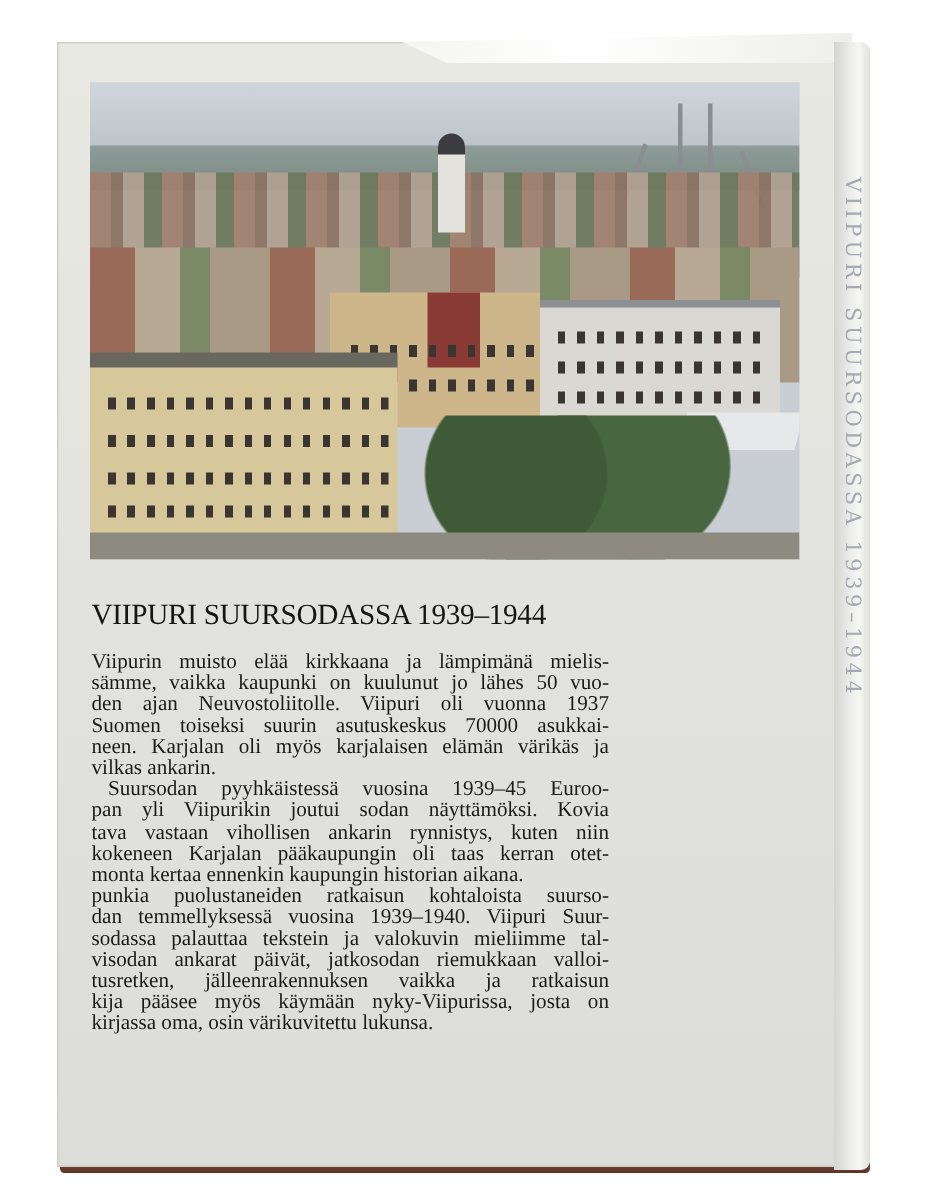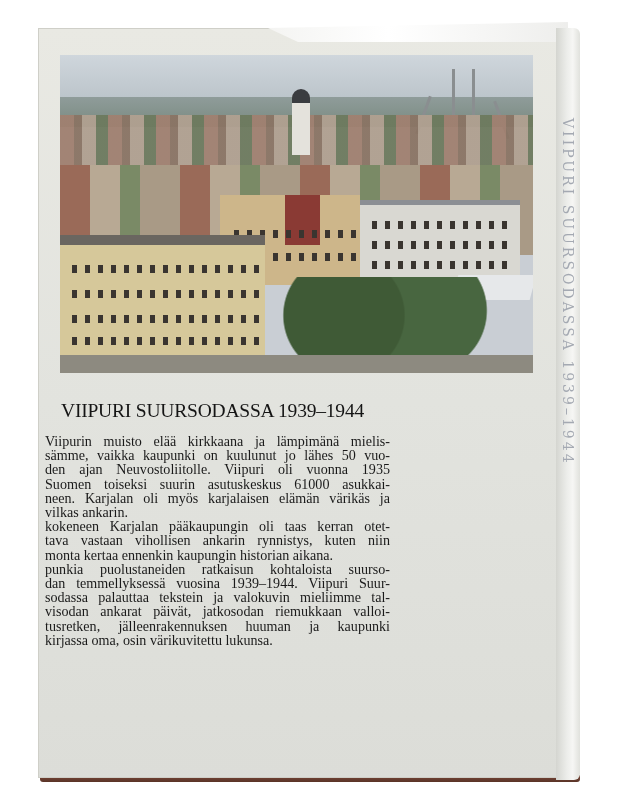--- a/index.html
+++ b/index.html
@@ -67,21 +67,21 @@
                   radial-gradient(circle at 65% 35%, #486640 0 38%, transparent 39%),
                   radial-gradient(circle at 50% 70%, #2f4a2c 0 45%, transparent 46%); }
     .road { position: absolute; left: 0; top: 300px; width: 100%; height: 18px; background: #8d8a80; }
     .roof-white { position: absolute; left: 395px; top: 220px; width: 78px; height: 25px; background: #e6e8ea; transform: skewX(-15deg); }
     .title {
       position: absolute; left: 23px; top: 372px; width: 480px;
       font-family: "Liberation Serif", "DejaVu Serif", serif;
       font-size: 19.5px; color: #151515; letter-spacing: -0.2px; white-space: nowrap;
     }
     .body-text {
-      position: absolute; left: 7px; top: 406px; width: 345px;
+      position: absolute; left: 23px; top: 406px; width: 345px;
       font-family: "Liberation Serif", "DejaVu Serif", serif;
       font-size: 14.1px; line-height: 14.2px; color: #1a1a1a;
     }
     .body-text p { margin: 0; }
     .line { display: block; white-space: nowrap; text-align: justify; text-align-last: justify; }
     .line.last { text-align-last: left; }
     .line.indent { padding-left: 11px; }
   </style>
 </head>
 <body>
@@ -121,36 +121,39 @@
       <div class="trees"></div>
       <div class="road"></div>
     </div>
 
     <div class="title">VIIPURI SUURSODASSA 1939–1944</div>
 
     <div class="body-text">
       <p>
         <span class="line">Viipurin muisto elää kirkkaana ja lämpimänä mielis-</span>
         <span class="line">sämme, vaikka kaupunki on kuulunut jo lähes 50 vuo-</span>
-        <span class="line">den ajan Neuvostoliitolle. Viipuri oli vuonna 1935</span>
-        <span class="line">Suomen toiseksi suurin asutuskeskus 61000 asukkai-</span>
+        <span class="line">den ajan Neuvostoliitolle. Viipuri oli vuonna 1937</span>
+        <span class="line">Suomen toiseksi suurin asutuskeskus 70000 asukkai-</span>
         <span class="line">neen. Karjalan oli myös karjalaisen elämän värikäs ja</span>
         <span class="line last">vilkas ankarin.</span>
       </p>
       <p>
+        <span class="line indent">Suursodan pyyhkäistessä vuosina 1939–45 Euroo-</span>
+        <span class="line">pan yli Viipurikin joutui sodan näyttämöksi. Kovia</span>
+        <span class="line">tava vastaan vihollisen ankarin rynnistys, kuten niin</span>
         <span class="line">kokeneen Karjalan pääkaupungin oli taas kerran otet-</span>
-        <span class="line">tava vastaan vihollisen ankarin rynnistys, kuten niin</span>
         <span class="line last">monta kertaa ennenkin kaupungin historian aikana.</span>
       </p>
       <p>
         <span class="line">punkia puolustaneiden ratkaisun kohtaloista suurso-</span>
-        <span class="line">dan temmellyksessä vuosina 1939–1944. Viipuri Suur-</span>
+        <span class="line">dan temmellyksessä vuosina 1939–1940. Viipuri Suur-</span>
         <span class="line">sodassa palauttaa tekstein ja valokuvin mieliimme tal-</span>
         <span class="line">visodan ankarat päivät, jatkosodan riemukkaan valloi-</span>
-        <span class="line">tusretken, jälleenrakennuksen huuman ja kaupunki</span>
+        <span class="line">tusretken, jälleenrakennuksen vaikka ja ratkaisun</span>
+        <span class="line">kija pääsee myös käymään nyky-Viipurissa, josta on</span>
         <span class="line last">kirjassa oma, osin värikuvitettu lukunsa.</span>
       </p>
     </div>
   </div>
 
   <div class="spine"></div>
   <div class="spine-text" style="left:522px; top:90px; color:#a4a9b2;">VIIPURI SUURSODASSA 1939–1944</div>
 </div>
 
 </body></html>

